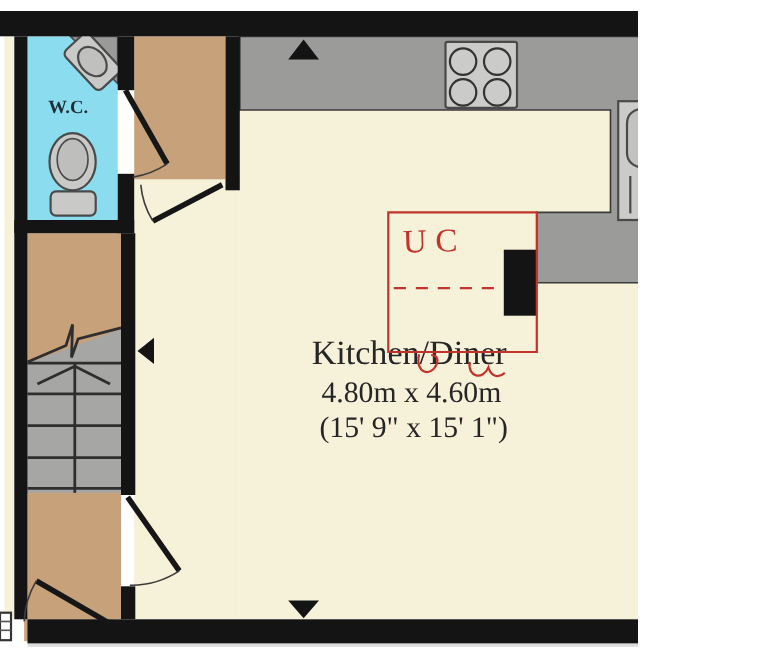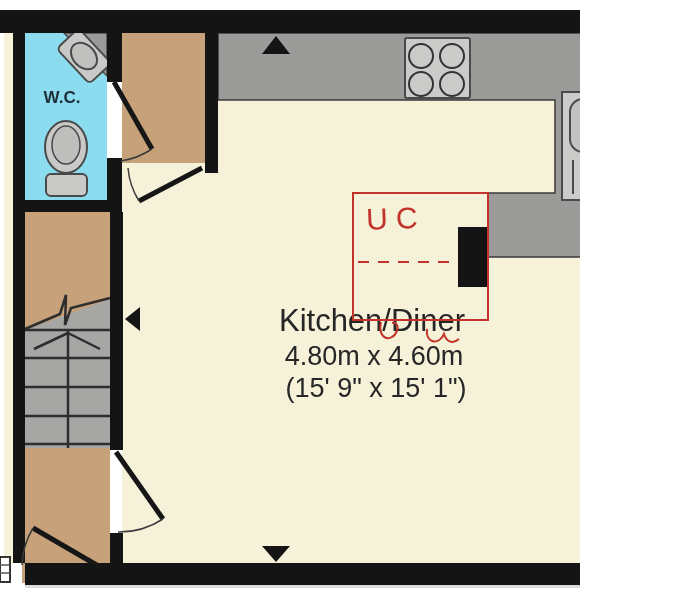--- a/index.html
+++ b/index.html
@@ -1,17 +1,17 @@
 <!DOCTYPE html>
 <html><head>
 <meta charset="utf-8">
 <style>
   html,body{margin:0;padding:0;background:#fff;}
   .stage{position:relative;width:580px;height:600px;background:#f97316;overflow:hidden;
-         font-family:Liberation Sans, sans-serif;}
+         font-family:Liberation Serif, serif;}
   svg{display:block;}
   .outline15{stroke:#3a3a3a;stroke-width:1.5;}
   .fix-stroke{stroke:#4a4a4a;stroke-width:2;}
   .stair-line{stroke:#2e2e2e;stroke-width:2.5;fill:none;}
   .door-leaf{stroke:#161616;stroke-width:5;fill:none;stroke-linecap:butt;}
   .door-arc{stroke:#3c3c3c;stroke-width:1.5;fill:none;}
   .win-frame{fill:#ffffff;stroke:#333;stroke-width:2;}
   .win-line{stroke:#555;stroke-width:1.5;}
   .room-label{fill:#262626;}
   .wc-label{fill:#1f2d36;font-weight:bold;}

